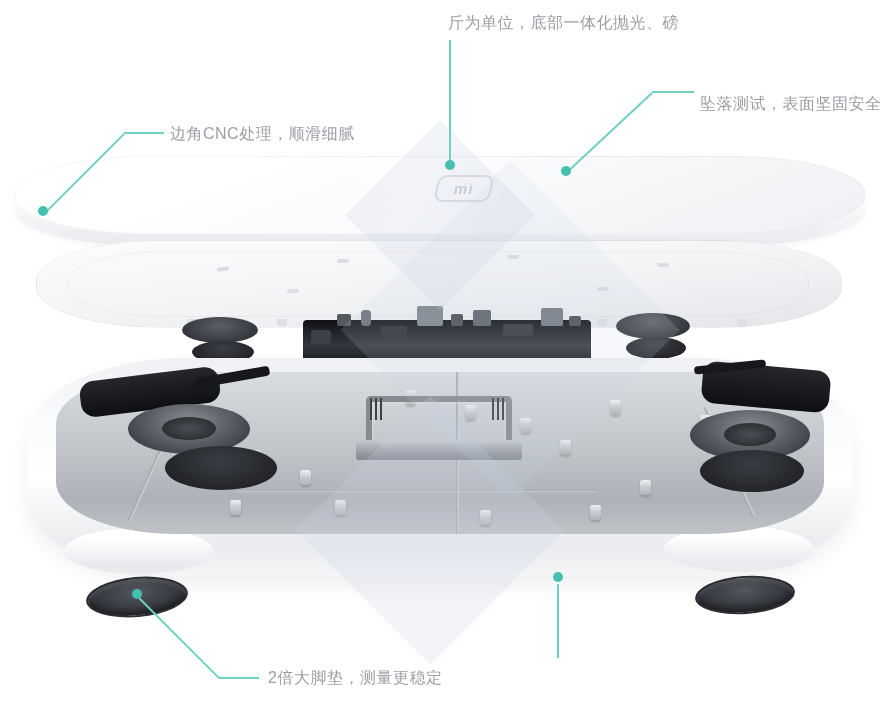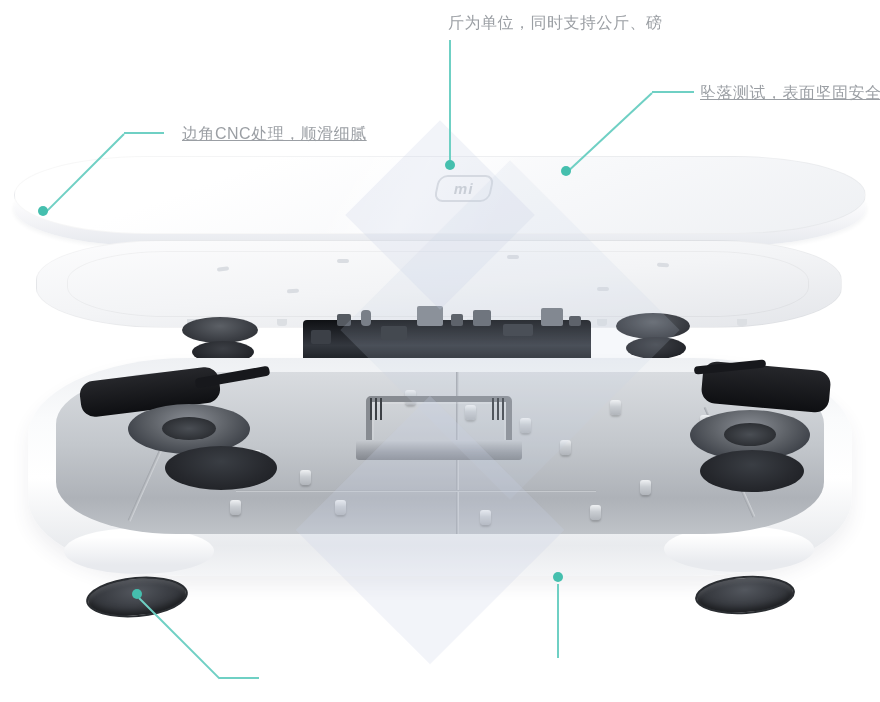--- a/index.html
+++ b/index.html
@@ -89,26 +89,26 @@
   .co-dot{width:10px;height:10px;border-radius:50%;background:#45bfae;z-index:61;}
   .co-label{color:#9b9fa4;font-size:16px;letter-spacing:0.5px;white-space:nowrap;z-index:61;}
 
   .l-unit-v{left:449px;top:40px;width:2px;height:122px;}
   .d-unit{left:445px;top:160px;}
   .lab-unit{left:448px;top:13px;}
 
   .l-drop-h{left:652px;top:91px;width:42px;}
   .l-drop-diag{left:652px;top:92px;width:117px;transform:rotate(137deg);}
   .d-drop{left:561px;top:166px;}
-  .lab-drop{left:700px;top:83px;text-decoration:underline;}
+  .lab-drop{left:700px;top:94px;}
 
   .l-cnc-h{left:124px;top:132px;width:40px;}
   .l-cnc-diag{left:124px;top:133px;width:113px;transform:rotate(135deg);}
   .d-cnc{left:38px;top:206px;}
-  .lab-cnc{left:182px;top:124px;text-decoration:underline;}
+  .lab-cnc{left:170px;top:124px;}
 
   .d-foot{left:132px;top:589px;}
   .l-foot-diag{left:139px;top:597px;width:114px;transform:rotate(45deg);}
   .l-foot-h{left:219px;top:677px;width:40px;}
   .lab-foot{left:268px;top:668px;}
 
   .d-polish{left:553px;top:572px;}
   .l-polish-v{left:557px;top:584px;width:2px;height:74px;}
   .lab-polish{left:548px;top:667px;}
 </style>
@@ -194,34 +194,35 @@
   <div class="spring" style="left:492px;top:398px;"></div>
   <div class="bat-bar"></div>
 
   <div class="footpad footpad-l"></div>
   <div class="footpad footpad-r"></div>
 
   <div class="wm wm1"></div>
   <div class="wm wm2"></div>
   <div class="wm wm3"></div>
 
-  <div class="co-label lab-unit">斤为单位，同时支持公斤、磅</div>
+  <div class="co-label lab-unit">斤为单位，底部一体化抛光、磅</div>
   <div class="co-line l-unit-v"></div>
   <div class="co-dot d-unit"></div>
 
   <div class="co-label lab-drop">坠落测试，表面坚固安全</div>
   <div class="co-line l-drop-h"></div>
   <div class="co-line l-drop-diag"></div>
   <div class="co-dot d-drop"></div>
 
   <div class="co-label lab-cnc">边角CNC处理，顺滑细腻</div>
   <div class="co-line l-cnc-h"></div>
   <div class="co-line l-cnc-diag"></div>
   <div class="co-dot d-cnc"></div>
 
   <div class="co-dot d-foot"></div>
   <div class="co-line l-foot-diag"></div>
   <div class="co-line l-foot-h"></div>
+  <div class="co-label lab-foot">2倍大脚垫，测量更稳定</div>
 
   <div class="co-dot d-polish"></div>
   <div class="co-line l-polish-v"></div>
 
 </div>
 
 </body></html>

